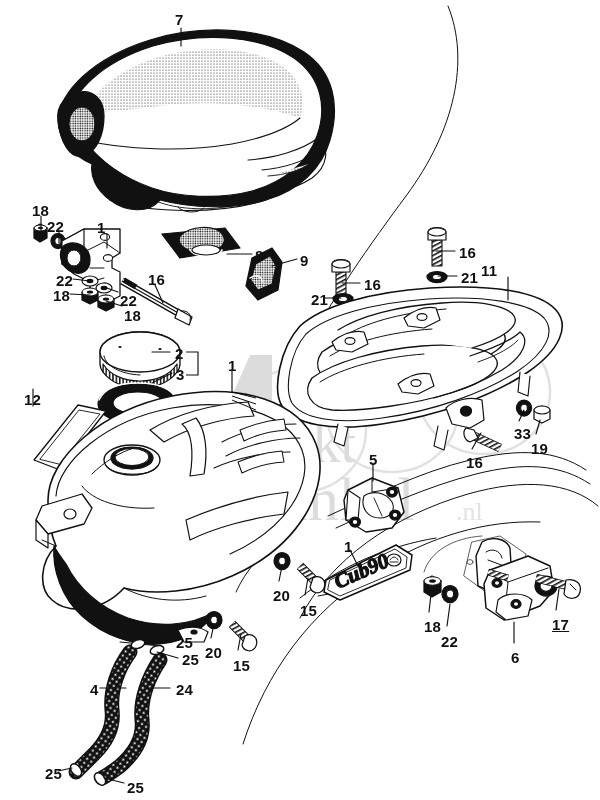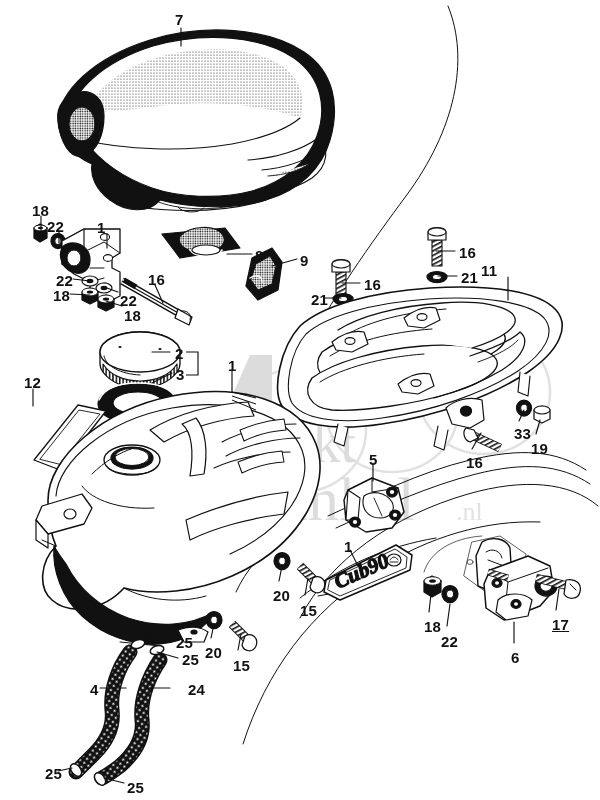--- a/index.html
+++ b/index.html
@@ -498,36 +498,36 @@
       <div class="callout" style="left: 481px; top: 263px;">11</div>
       <div class="callout" style="left: 364px; top: 277px;">16</div>
       <div class="callout" style="left: 311px; top: 292px;">21</div>
       <div class="callout" style="left: 56px; top: 273px;">22</div>
       <div class="callout" style="left: 53px; top: 288px;">18</div>
       <div class="callout" style="left: 120px; top: 293px;">22</div>
       <div class="callout" style="left: 124px; top: 308px;">18</div>
       <div class="callout" style="left: 148px; top: 272px;">16</div>
       <div class="callout" style="left: 175px; top: 346px;">2</div>
       <div class="callout" style="left: 176px; top: 367px;">3</div>
-      <div class="callout" style="left: 24px; top: 375px;">12</div>
+      <div class="callout" style="left: 24px; top: 392px;">12</div>
       <div class="callout" style="left: 228px; top: 358px;">1</div>
       <div class="callout" style="left: 514px; top: 426px;">33</div>
       <div class="callout" style="left: 531px; top: 441px;">19</div>
       <div class="callout" style="left: 466px; top: 455px;">16</div>
       <div class="callout" style="left: 369px; top: 452px;">5</div>
       <div class="callout" style="left: 344px; top: 539px;">1</div>
       <div class="callout" style="left: 273px; top: 588px;">20</div>
       <div class="callout" style="left: 300px; top: 603px;">15</div>
       <div class="callout" style="left: 205px; top: 645px;">20</div>
       <div class="callout" style="left: 233px; top: 658px;">15</div>
       <div class="callout" style="left: 424px; top: 619px;">18</div>
       <div class="callout" style="left: 441px; top: 634px;">22</div>
       <div class="callout" style="left: 511px; top: 650px;">6</div>
       <div class="callout" style="left: 552px; top: 617px; text-decoration: underline;">17</div>
       <div class="callout" style="left: 176px; top: 635px;">25</div>
       <div class="callout" style="left: 182px; top: 652px;">25</div>
       <div class="callout" style="left: 90px; top: 682px;">4</div>
-      <div class="callout" style="left: 188px; top: 682px;">24</div>
+      <div class="callout" style="left: 176px; top: 682px;">24</div>
       <div class="callout" style="left: 45px; top: 766px;">25</div>
       <div class="callout" style="left: 127px; top: 780px;">25</div>
     </div>
 
 </div>
 
 </body></html>

